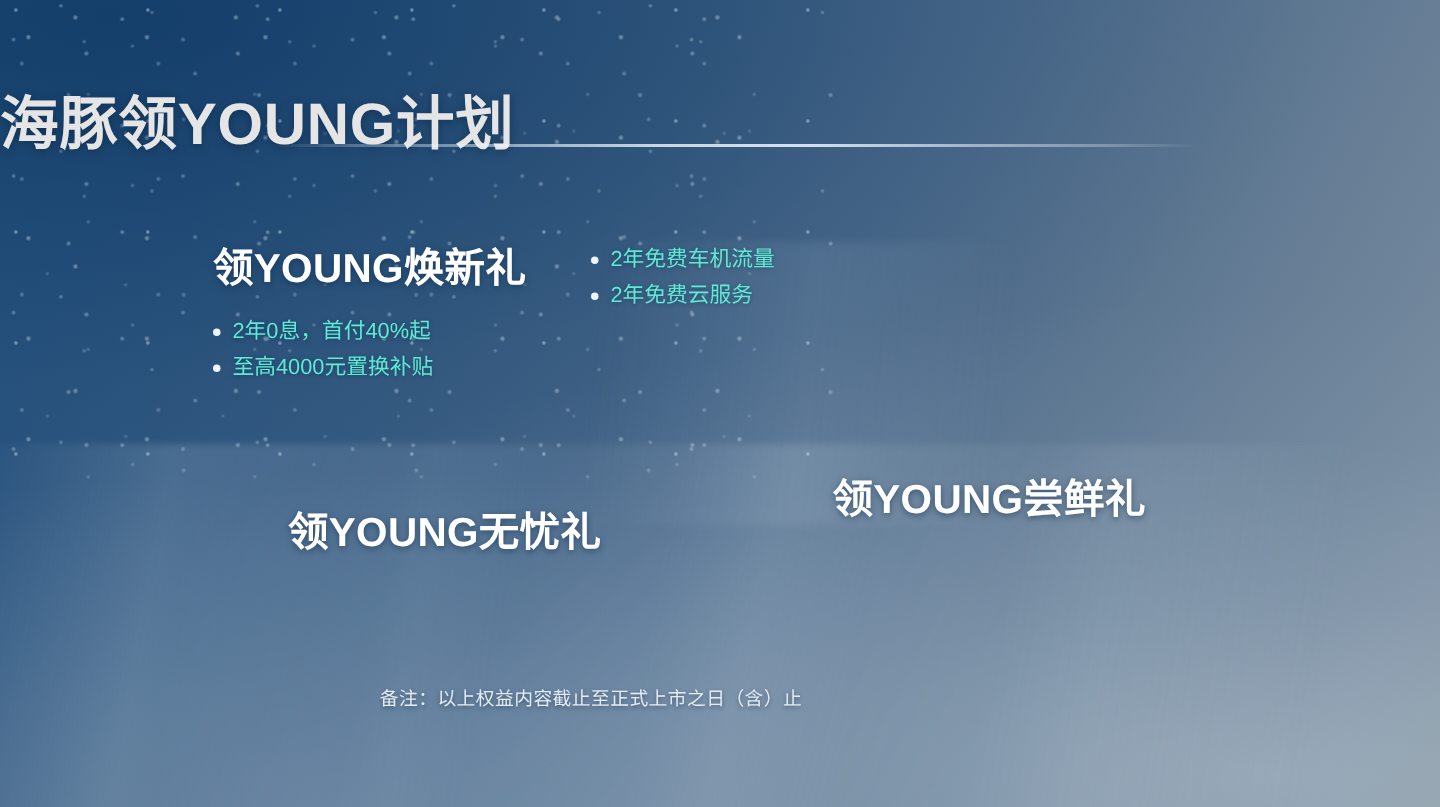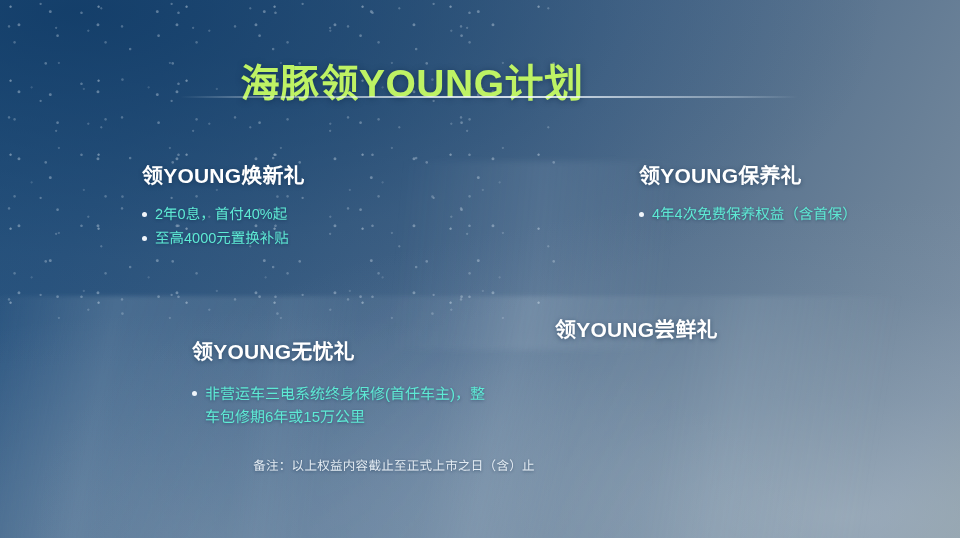--- a/index.html
+++ b/index.html
@@ -119,22 +119,21 @@
                      143px 109px, 91px 77px, 127px 99px, 111px 85px, 155px 117px,
                      133px 101px, 117px 95px;
   }
 
   
   .title {
     position: absolute;
     left: 0;
     top: 37px;
     width: 824px;
-    text-align: center;
-    color: #bef264;
+    color: #e5e5e5;
     font-size: 39px;
     font-weight: bold;
     letter-spacing: 0.5px;
     line-height: 1.1;
     text-shadow: 0 1px 6px rgba(10,35,65,0.55);
     white-space: nowrap;
   }
 
   .title-rule {
     position: absolute;
@@ -151,21 +150,21 @@
       rgba(255,255,255,0) 100%);
   }
 
   
   .block {
     position: absolute;
     color: #eef4f9;
   }
   .block-heading {
     color: #ffffff;
-    font-size: 21px;
+    font-size: 27px;
     font-weight: bold;
     letter-spacing: 0.2px;
     line-height: 1.2;
     white-space: nowrap;
     text-shadow: 0 1px 4px rgba(12,38,68,0.50);
     margin: 0 0 16px 0;
   }
   .bullets {
     list-style: none;
     margin: 0;
@@ -247,39 +246,36 @@
         <span>2年0息，首付40%起</span>
       </li>
       <li>
         <span class="dot"></span>
         <span>至高4000元置换补贴</span>
       </li>
     </ul>
   </div>
 
   <div class="block block-zhilian">
-  </div>
-
-  <div class="block block-baoyang">
-    <div class="block-heading">领YOUNG保养礼</div>
     <ul class="bullets">
       <li>
         <span class="dot"></span>
-        <span>4年4次免费保养权益（含首保）</span>
+        <span>2年免费车机流量</span>
+      </li>
+      <li>
+        <span class="dot"></span>
+        <span>2年免费云服务</span>
       </li>
     </ul>
   </div>
+
 
   <div class="block block-wuyou">
     <div class="block-heading">领YOUNG无忧礼</div>
     <ul class="bullets">
-      <li>
-        <span class="dot"></span>
-        <span>非营运车三电系统终身保修(首任车主)，整车包修期6年或15万公里</span>
-      </li>
     </ul>
   </div>
 
   <div class="block block-changxian">
     <div class="block-heading">领YOUNG尝鲜礼</div>
   </div>
 
   <div class="footer-note">备注：以上权益内容截止至正式上市之日（含）止</div>
 
 </div>

